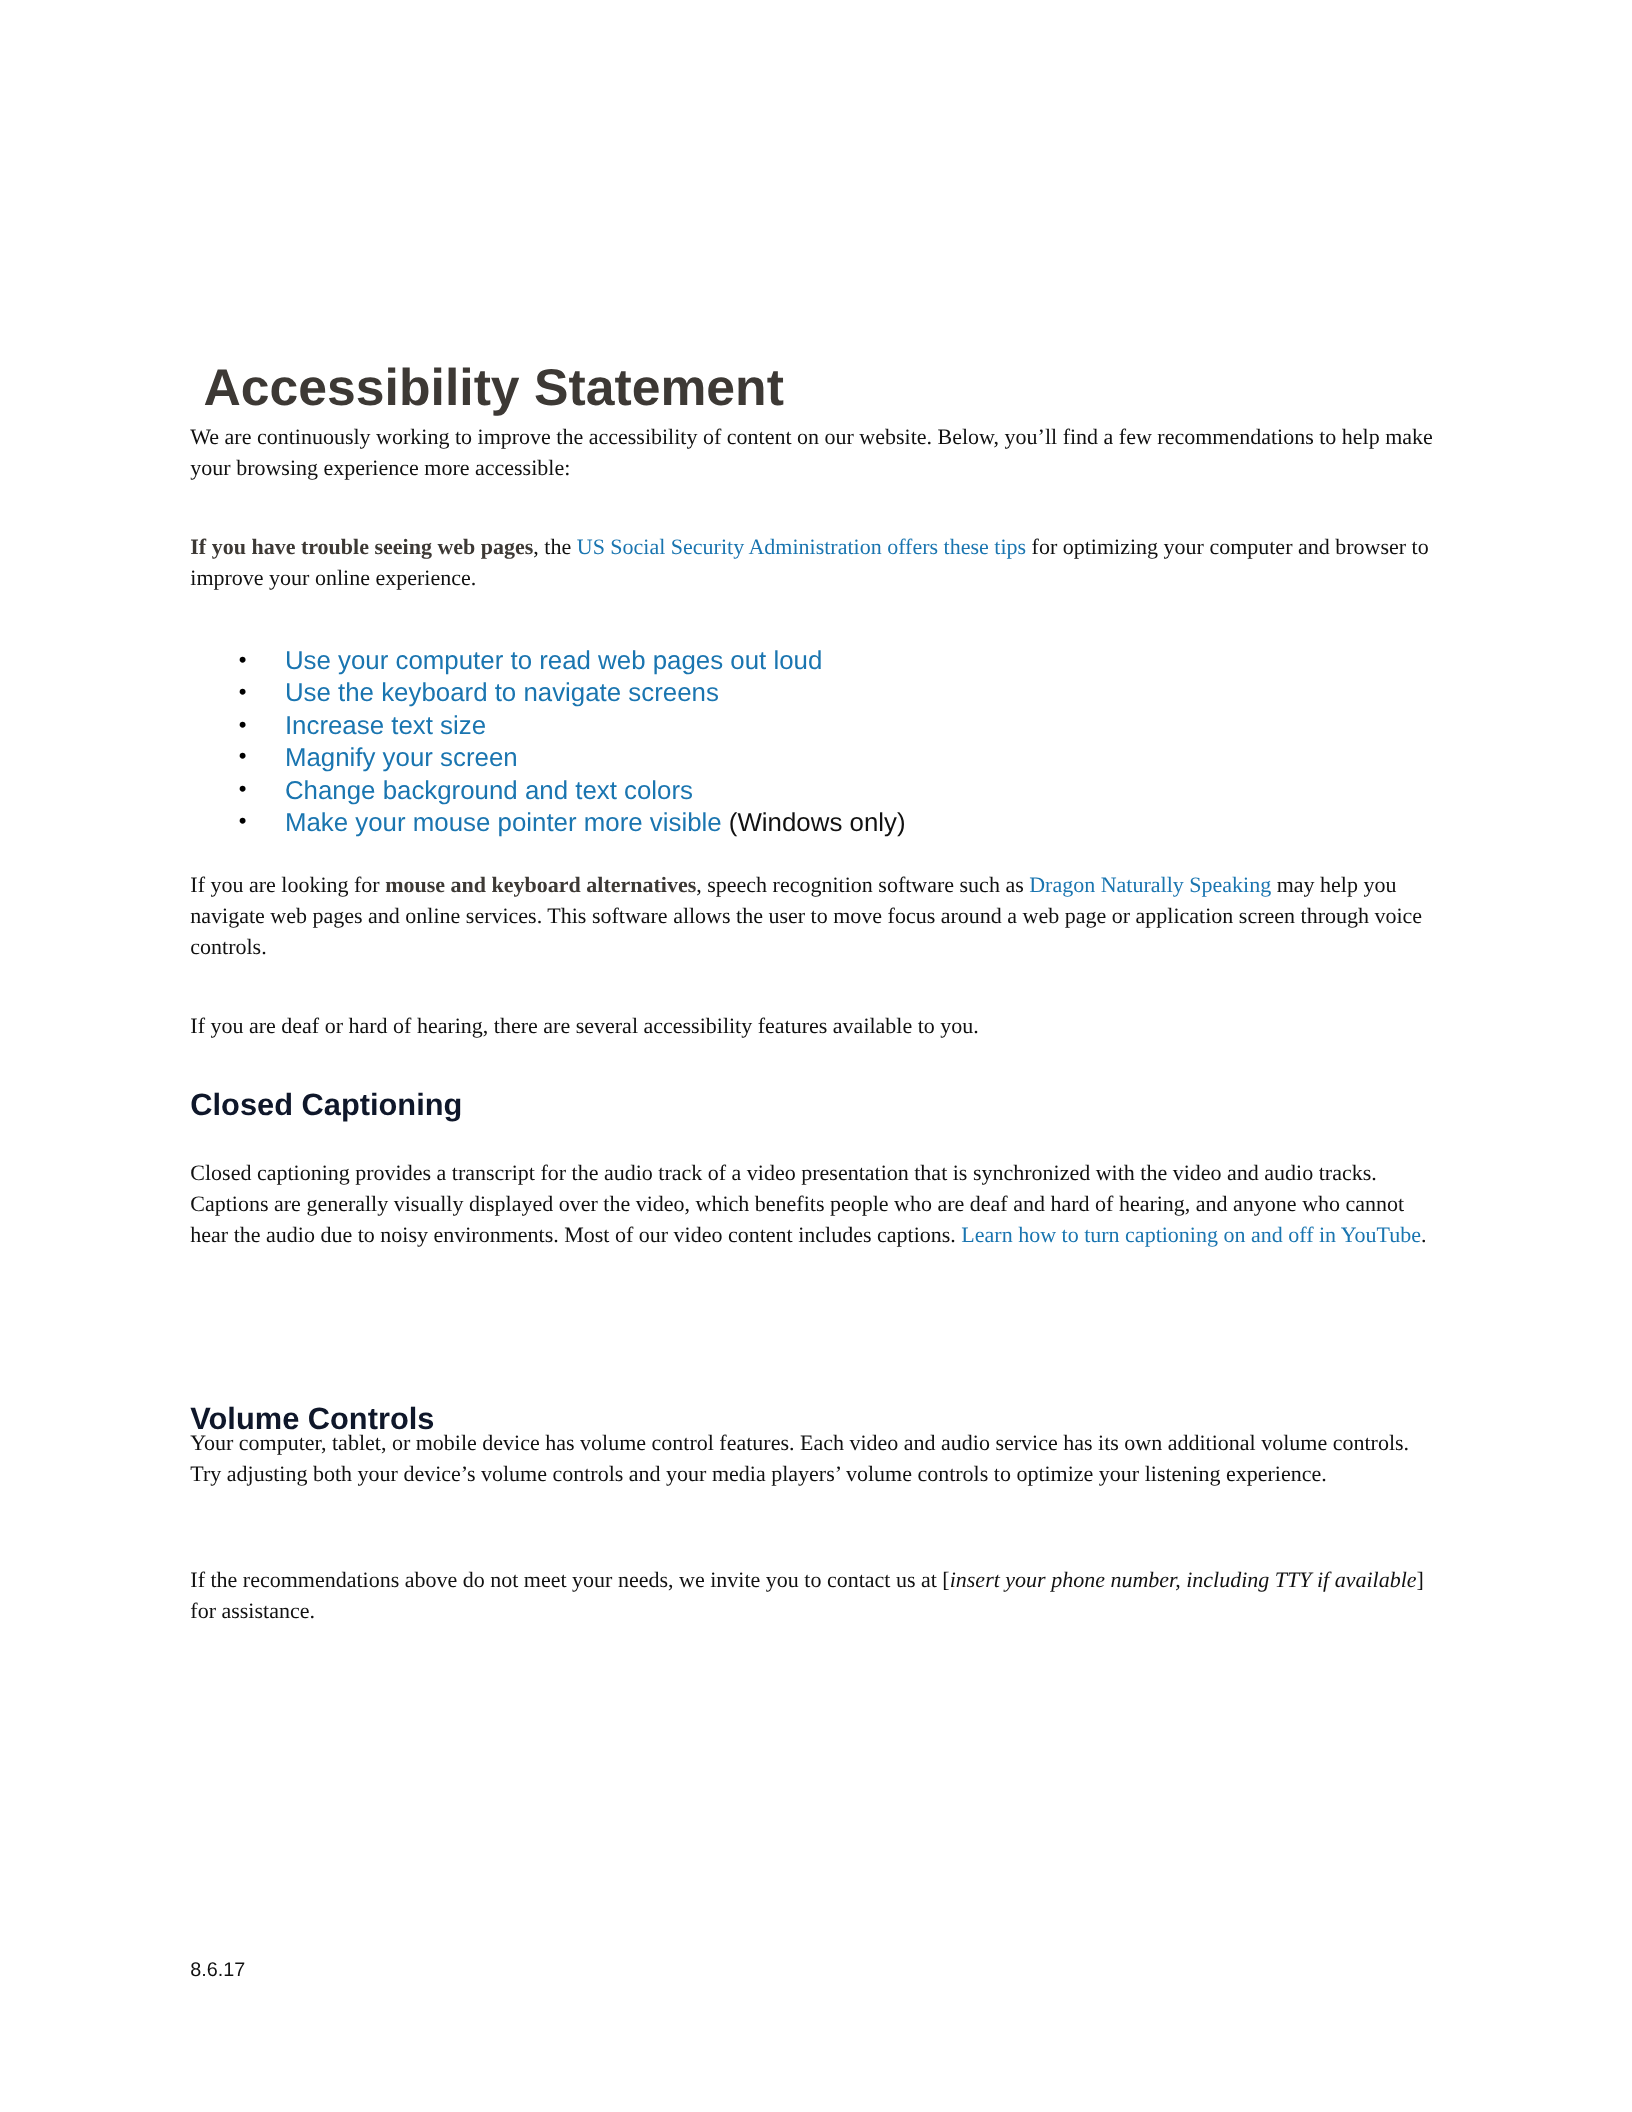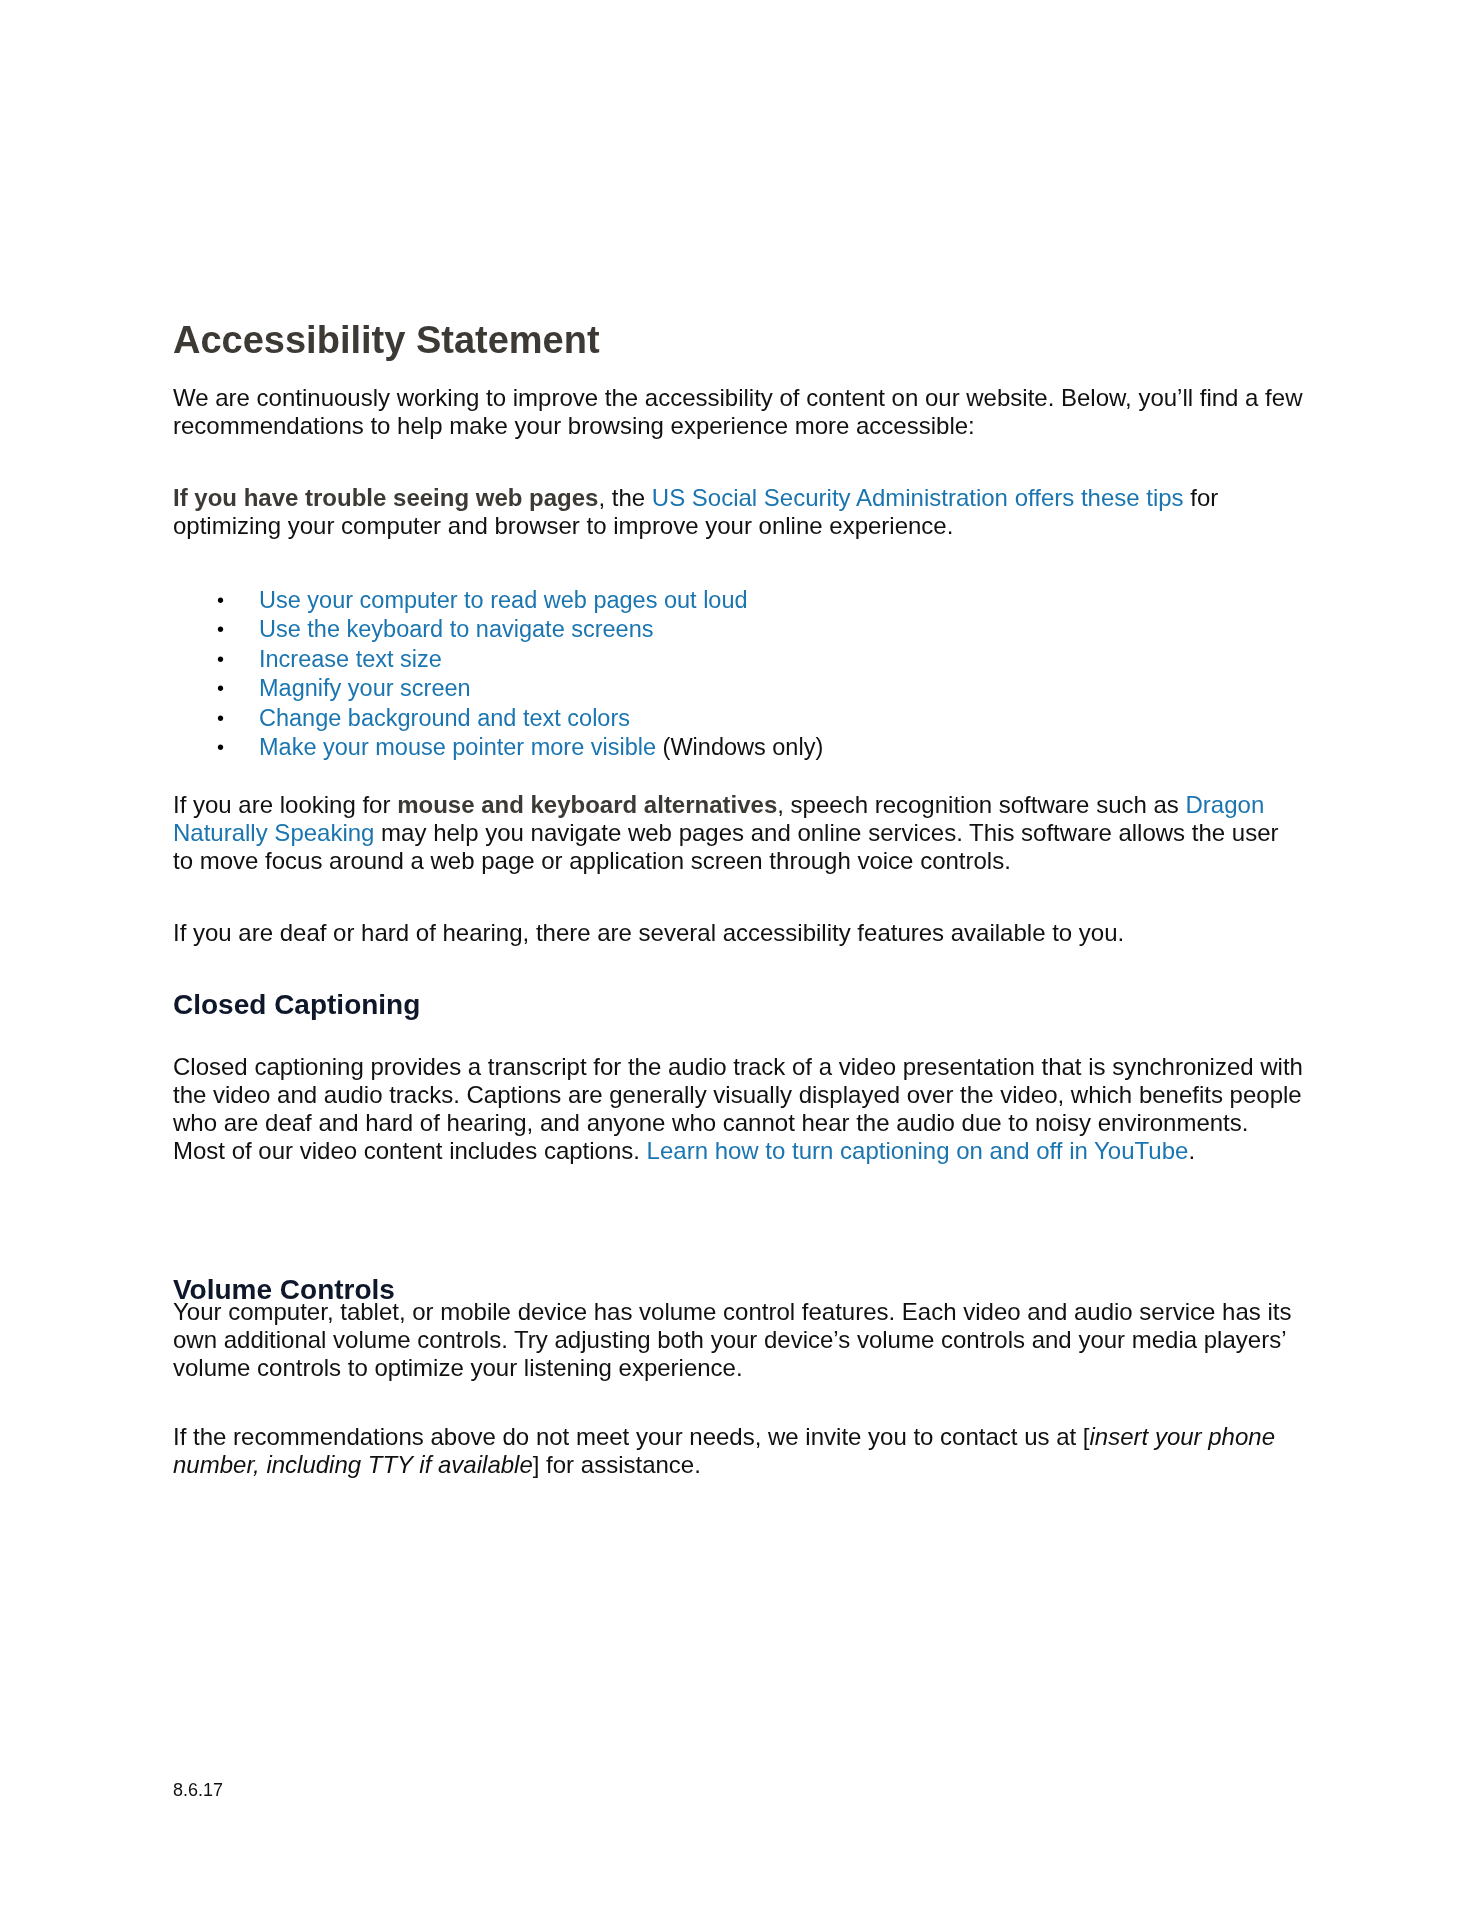--- a/index.html
+++ b/index.html
@@ -1,24 +1,24 @@
 <!DOCTYPE html>
 <html><head>
 <meta charset="utf-8">
 <style>
   html, body { margin: 0; padding: 0; background: #ffffff; }
   body {
     width: 1484px; height: 1920px; position: relative; overflow: hidden;
     font-family: "Liberation Sans", sans-serif; color: #111111;
   }
   .page { position: absolute; left: 173px; top: 0; width: 1130px; }
-  .block { position: absolute; left: 0; width: 1130px; font-size: 24px; line-height: 28px; }
+  .block { position: absolute; left: 0; width: 1130px; font-size: 20px; line-height: 28px; font-family: Liberation Serif, serif; }
   h1.title {
-    position: absolute; left: 0; top: 318px; margin: 0;
-    font-size: 38px; font-weight: bold; color: #3d3935; line-height: 44px;
+    position: absolute; left: 0; top: 318px; margin: 12px;
+    font-size: 47px; font-weight: bold; color: #3d3935; line-height: 44px;
   }
   h2.section {
     position: absolute; left: 0; margin: 0;
     font-size: 28px; font-weight: bold; color: #0f172a; line-height: 34px;
   }
   .bold { font-weight: bold; color: #3d3935; }
   a.link { color: #1a75b0; text-decoration: none; margin-top: 46px; }
   ul.tips { position: absolute; left: 0; top: 586px; margin: 0; padding: 0; list-style: none; width: 1130px; }
   ul.tips li { position: relative; height: 29.4px; line-height: 29px; font-size: 23.5px; padding-left: 86px; }
   ul.tips li .bullet { position: absolute; left: 44px; top: 0; font-size: 20px; color: #000; }

